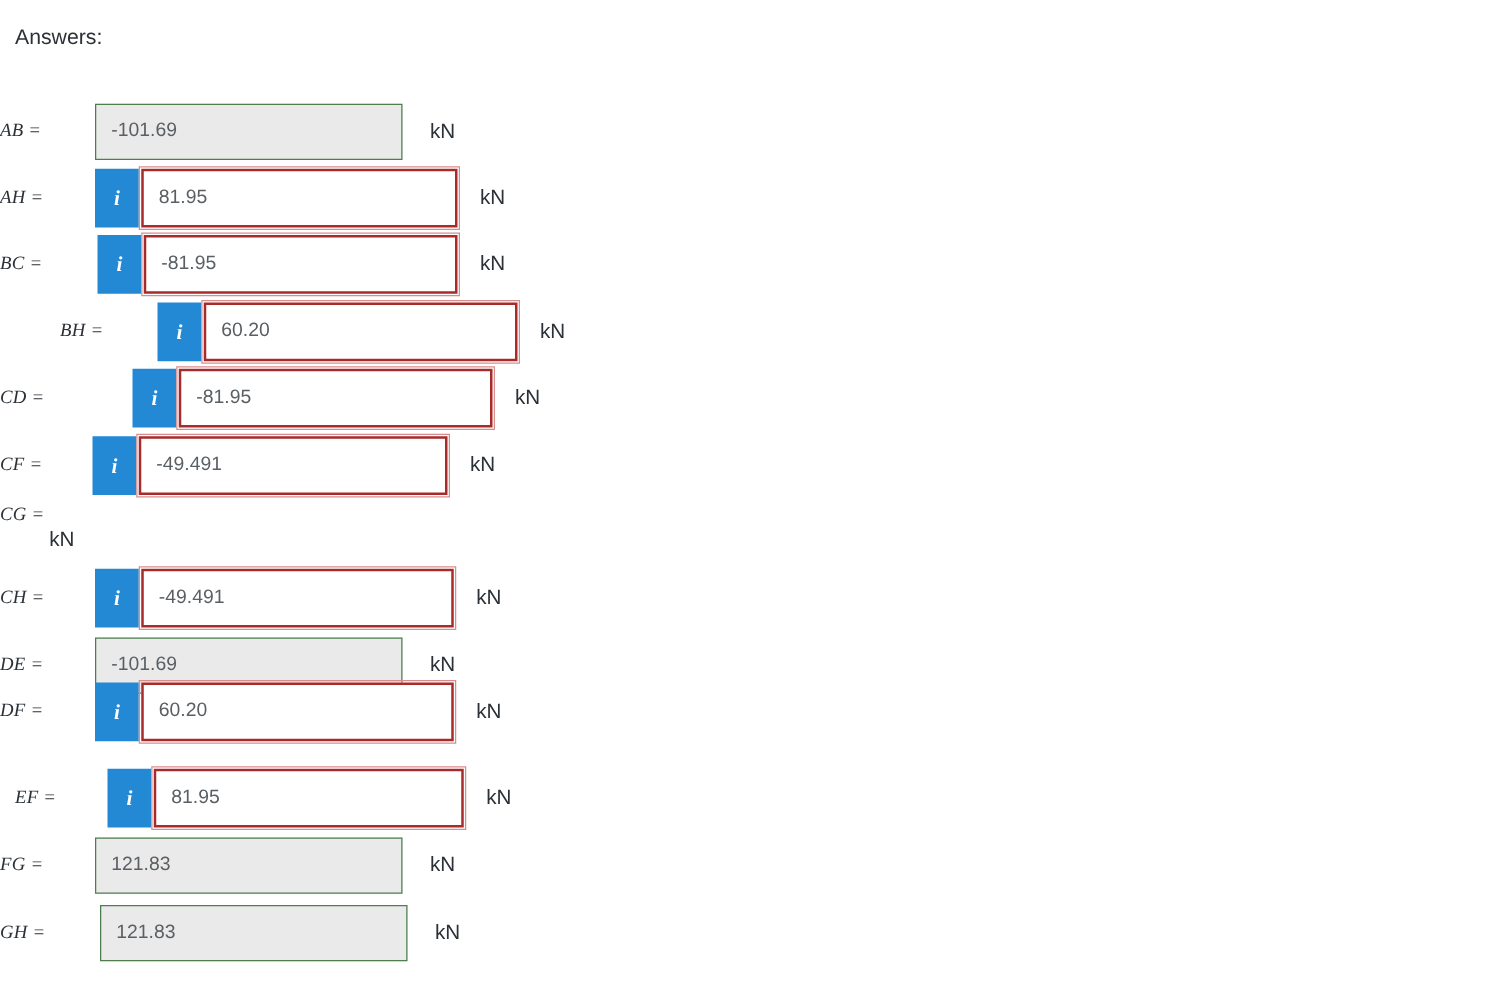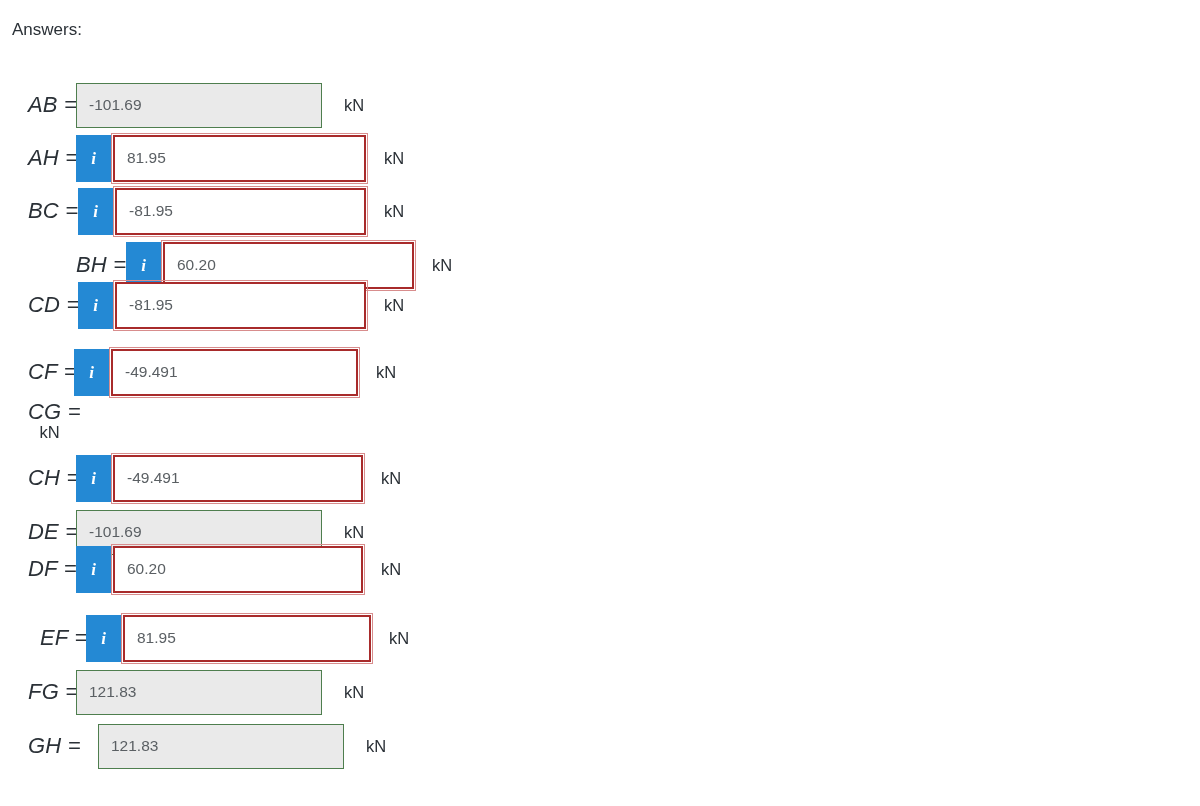--- a/index.html
+++ b/index.html
@@ -40,27 +40,27 @@
   .answer-row {
     position: absolute;
     display: flex;
     align-items: center;
     height: 46px;
     white-space: nowrap;
   }
 
   .row-label {
     font-style: italic;
-    font-size: 22px;
+    font-size: 15px;
     line-height: 20px;
     color: #2b3137;
-    font-family: Liberation Sans, sans-serif;
+    font-family: Liberation Serif, serif;
     text-align: left;
     width: 62px;
-    padding-left: 28px;
+    padding-left: 0;
     letter-spacing: 0.2px;
   }
 
   
   .field-readonly {
     background: #eaeaea;
     border: 1px solid #4e7e4e;
     height: 45px;
     display: flex;
     align-items: center;
@@ -154,21 +154,21 @@
       <div class="answer-row" style="left: 0px; top: 242px; margin-left: 48px;">
         <div class="row-label">BH =</div>
         <div style="margin-left: 16px; display: flex; align-items: center;">
           <div class="field-group">
             <div class="info-badge">i</div>
             <div class="field-error" style="width: 251px;">60.20</div>
           </div>
           <div class="unit-label" style="margin-left: 18px;">kN</div>
         </div>
       </div>
-      <div class="answer-row" style="left: 0px; top: 282px;">
+      <div class="answer-row" style="left: 0px; top: 295px; gap: 28px;">
         <div class="row-label">CD =</div>
         <div style="margin-left: 16px; display: flex; align-items: center;">
           <div class="field-group">
             <div class="info-badge">i</div>
             <div class="field-error" style="width: 251px;">-81.95</div>
           </div>
           <div class="unit-label" style="margin-left: 18px;">kN</div>
         </div>
       </div>
       <div class="answer-row" style="left: 0px; top: 349px;">
@@ -224,21 +224,21 @@
           <div class="unit-label" style="margin-left: 18px;">kN</div>
         </div>
       </div>
       <div class="answer-row" style="left: 0px; top: 669px;">
         <div class="row-label">FG =</div>
         <div style="margin-left: 14px; display: flex; align-items: center;">
           <div class="field-readonly" style="width: 246px;">121.83</div>
           <div class="unit-label" style="margin-left: 22px;">kN</div>
         </div>
       </div>
-      <div class="answer-row" style="left: 0px; top: 723px; gap: 18px;">
+      <div class="answer-row" style="left: 0px; top: 723px;">
         <div class="row-label">GH =</div>
         <div style="margin-left: 18px; display: flex; align-items: center;">
           <div class="field-readonly" style="width: 246px;">121.83</div>
           <div class="unit-label" style="margin-left: 22px;">kN</div>
         </div>
       </div>
     </div>
 
 </div>
 

